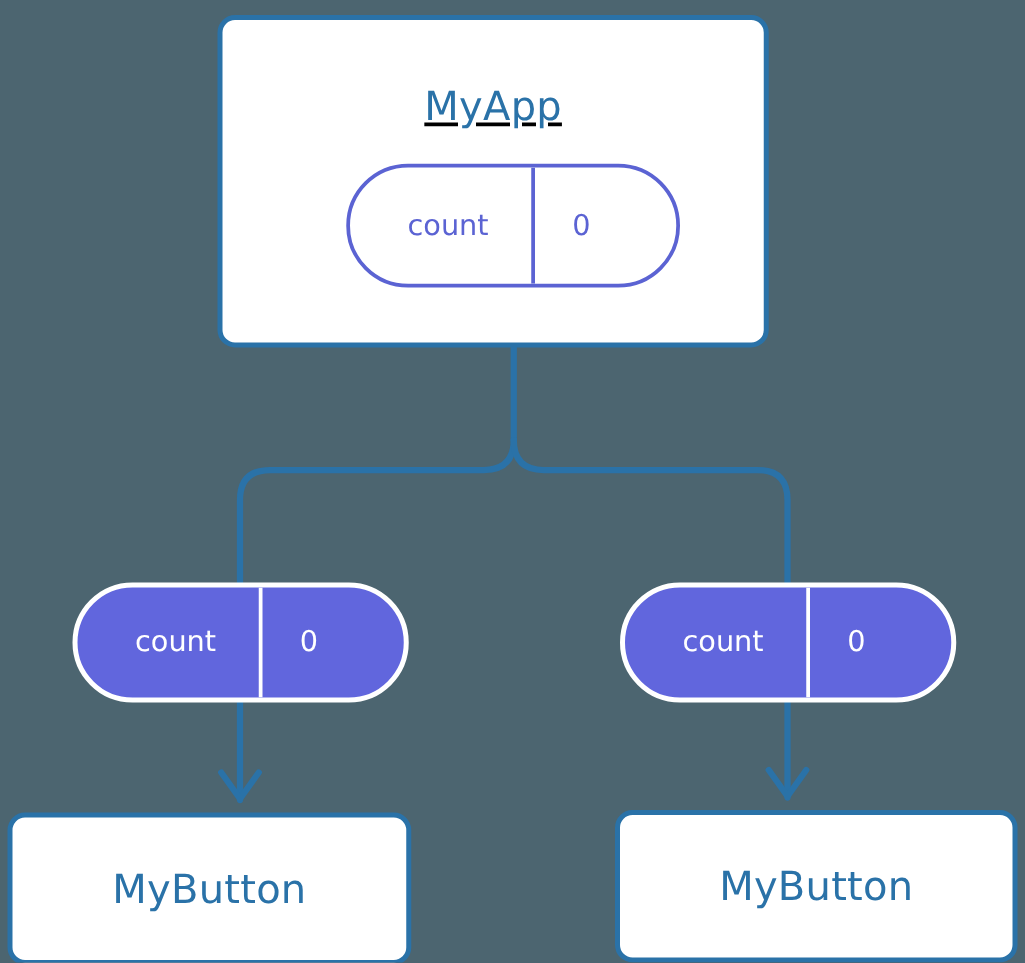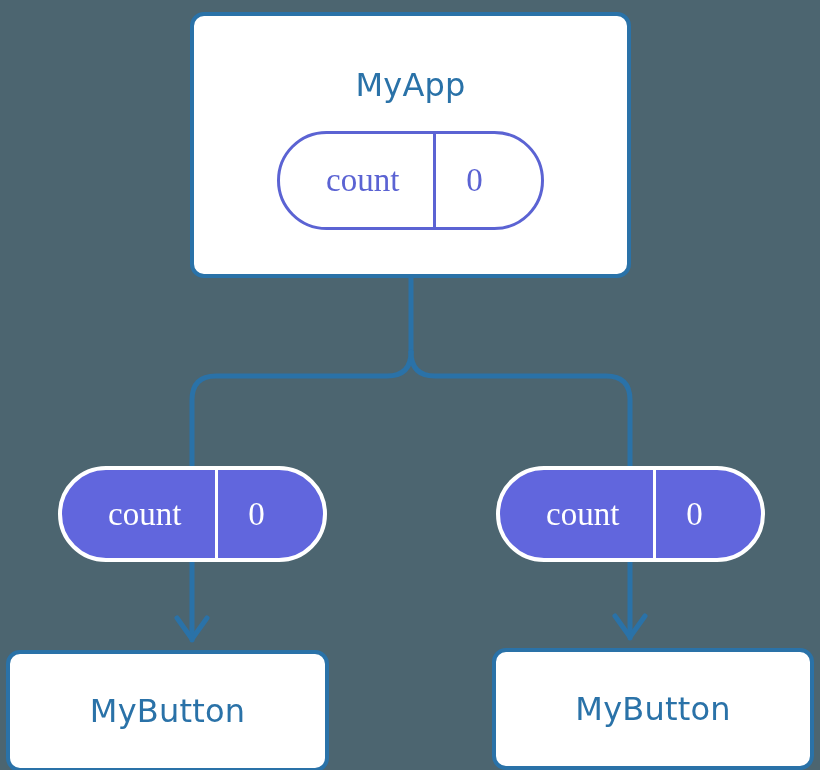--- a/index.html
+++ b/index.html
@@ -40,25 +40,26 @@
   }
   .node-title {
     color: #2a72a8;
     font-size: 32px;
     letter-spacing: 0.2px;
     white-space: nowrap;
   }
 
   
   #app-node {
-    left: 190px;
+    left: 174px;
     top: 12px;
     width: 441px;
     height: 266px;
     justify-content: flex-start;
+    text-decoration: underline;
   }
   #app-node .node-title {
     margin-top: 50px;
   }
 
   
   .button-node {
     height: 122px;
     justify-content: center;
   }
@@ -81,23 +82,22 @@
     box-sizing: border-box;
     border-radius: 999px;
     overflow: hidden;
     white-space: nowrap;
   }
   .capsule .cap-key,
   .capsule .cap-val {
     display: flex;
     align-items: center;
     justify-content: center;
-    font-size: 33px;
+    font-size: 23px;
     box-sizing: border-box;
-    font-family: Liberation Serif, serif;
   }
   .capsule .cap-key {
     flex: 0 0 auto;
     padding: 0 34px 0 46px;
   }
   .capsule .cap-val {
     flex: 0 0 auto;
     padding: 0 38px 0 30px;
   }
 

